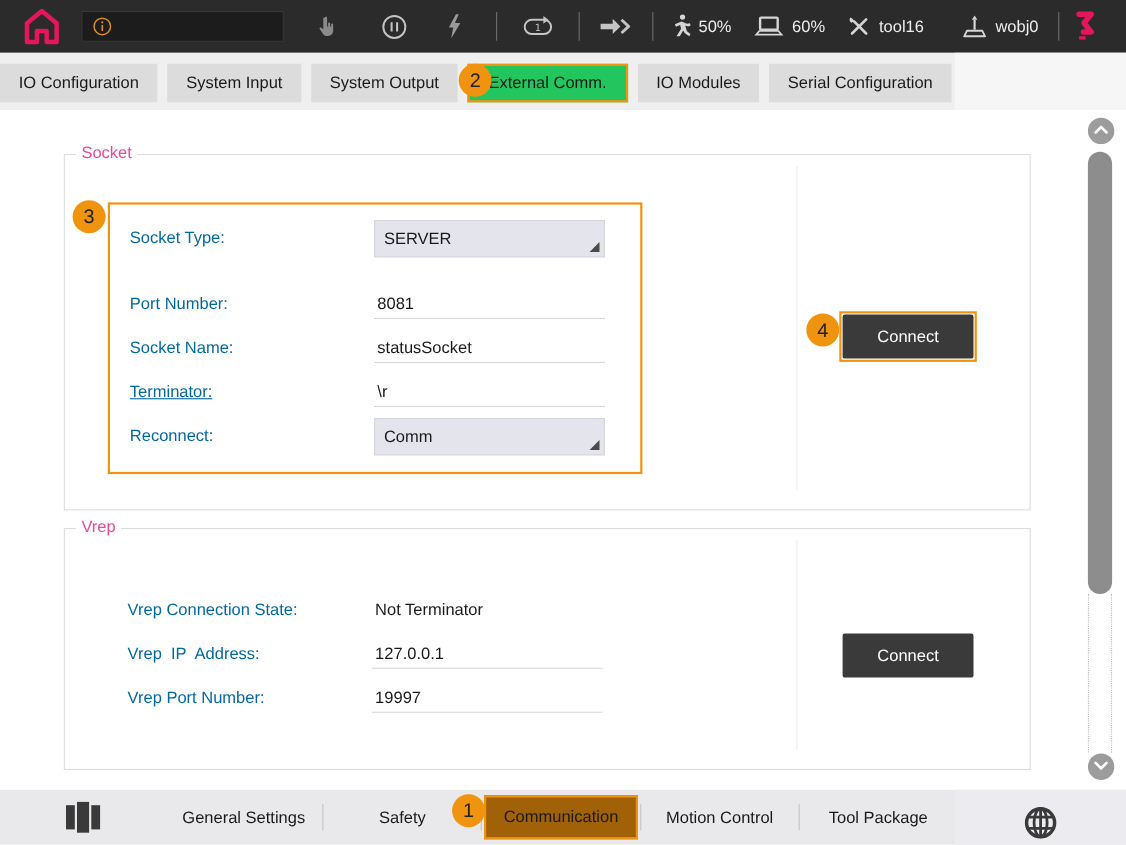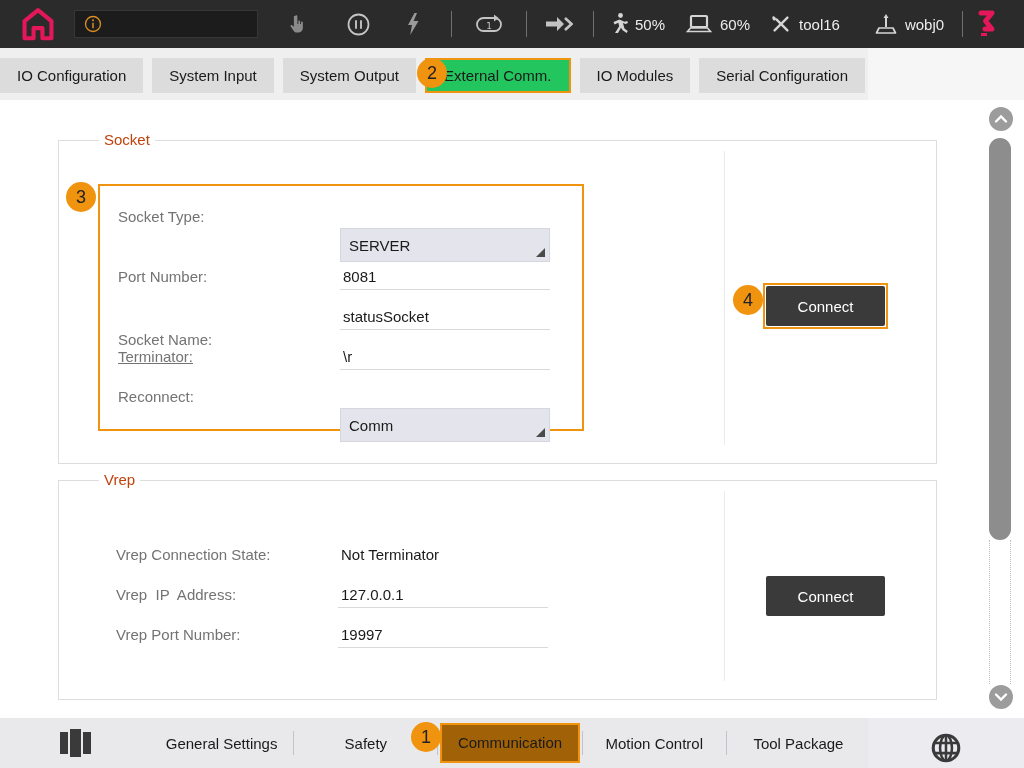--- a/index.html
+++ b/index.html
@@ -20,30 +20,30 @@
   .tabstrip{position:absolute;left:0;top:48px;width:1024px;height:52px;background:#efefef;}
   .tabstrip .right-light{position:absolute;left:868px;top:0;right:0;bottom:0;background:#f6f6f6;}
   .tabs{position:absolute;left:0;top:10px;display:flex;}
   .tab{height:35px;line-height:35px;background:#dcdcdc;color:#1a1a1a;font-size:15px;
        padding:0 17px;margin-right:9px;white-space:nowrap;box-sizing:border-box;}
   .tab.active{background:#22c55e;border:2px solid #f0930f;line-height:31px;}
 
   
   .content{position:absolute;left:0;top:100px;width:1024px;height:618px;background:#fff;}
   .group{position:absolute;border:1px solid #ddd;background:#fff;}
-  .legend{position:absolute;top:-10px;left:10px;background:#fff;padding:0 5px;font-size:15px;color:#c2410c;margin-left:30px;}
+  .legend{position:absolute;top:-10px;left:10px;background:#fff;padding:0 5px;font-size:15px;color:#ec4899;}
   .vdiv{position:absolute;left:665px;top:10px;bottom:18px;width:1px;background:#ebebeb;}
 
   .orange-box{position:absolute;left:39px;top:43px;width:486px;height:247px;
               border:2px solid #f0930f;box-sizing:border-box;}
   .frow{position:absolute;left:0;width:100%;}
-  .field-label{position:absolute;left:18px;font-size:15px;color:#737373;white-space:pre;}
+  .field-label{position:absolute;left:18px;font-size:15px;color:#0369a1;white-space:pre;}
   .ctrl{position:absolute;left:240px;width:210px;box-sizing:border-box;}
   .dropdown{height:34px;line-height:34px;background:#e4e4ec;border:1px solid #d6d6de;
-            font-size:15px;padding-left:8px;position:relative;margin-top:28px;}
+            font-size:15px;padding-left:8px;position:relative;}
   .dd-corner{position:absolute;right:4px;bottom:4px;width:0;height:0;
              border-left:9px solid transparent;border-bottom:9px solid #4a4a4a;}
   .uinput{width:210px;height:24px;border:none;border-bottom:1px solid #d9d9d9;background:transparent;
           font-family:inherit;font-size:15px;color:#1a1a1a;padding:0 0 2px 3px;outline:none;box-sizing:border-box;}
   .static-val{font-size:15px;color:#1a1a1a;padding-left:3px;}
 
   .btn-dark{width:119px;height:40px;background:#3a3a3a;color:#fff;border:none;border-radius:2px;
             font-family:inherit;font-size:15px;cursor:pointer;}
   .btn-orange-wrap{position:absolute;border:2px solid #f0930f;padding:1px;background:#fff;line-height:0;}
 
@@ -205,21 +205,21 @@
             <span class="dd-corner"></span>
           </div>
         </div>
 
         <div class="frow" style="top:78px;height:26px;">
           <span class="field-label" style="line-height:26px;">Port Number:</span>
           <input class="ctrl uinput" style="top: 2px;" value="8081">
         </div>
 
         <div class="frow" style="top:118px;height:26px;">
-          <span class="field-label" style="line-height:26px;margin-top:23px;">Socket Name:</span>
+          <span class="field-label" style="line-height:26px;">Socket Name:</span>
           <input class="ctrl uinput" style="top: 2px;" value="statusSocket">
         </div>
 
         <div class="frow" style="top:158px;height:26px;">
           <span class="field-label" style="line-height:26px;text-decoration:underline;">Terminator:</span>
           <input class="ctrl uinput" style="top: 2px;" value="\r">
         </div>
 
         <div class="frow" style="top:194px;height:34px;">
           <span class="field-label" style="line-height:34px;">Reconnect:</span>

